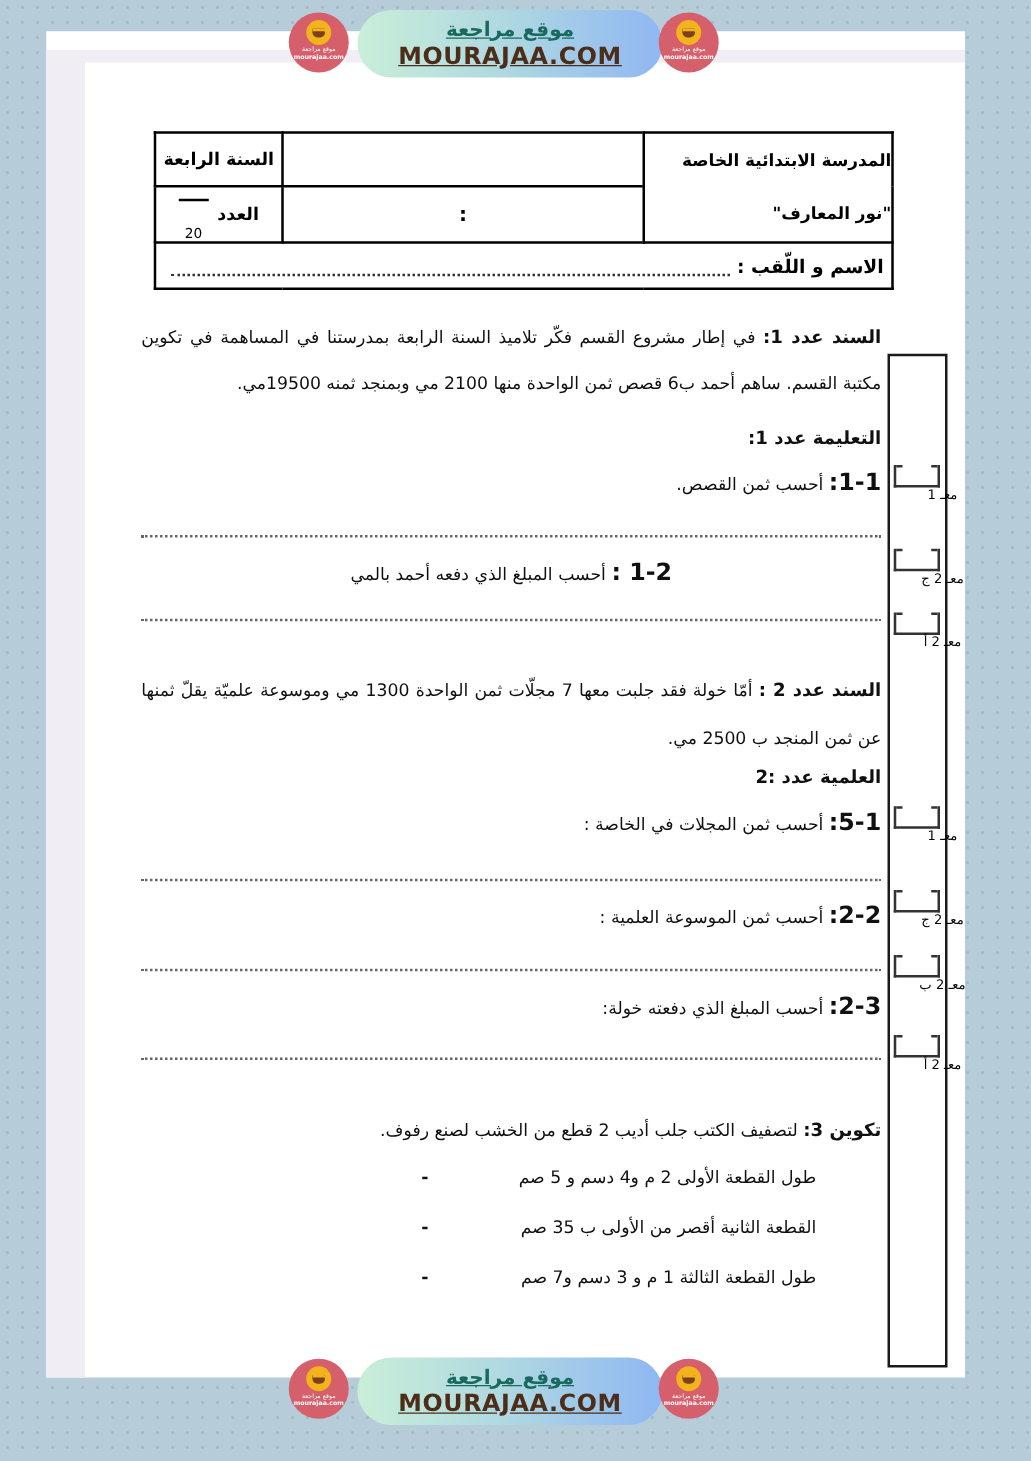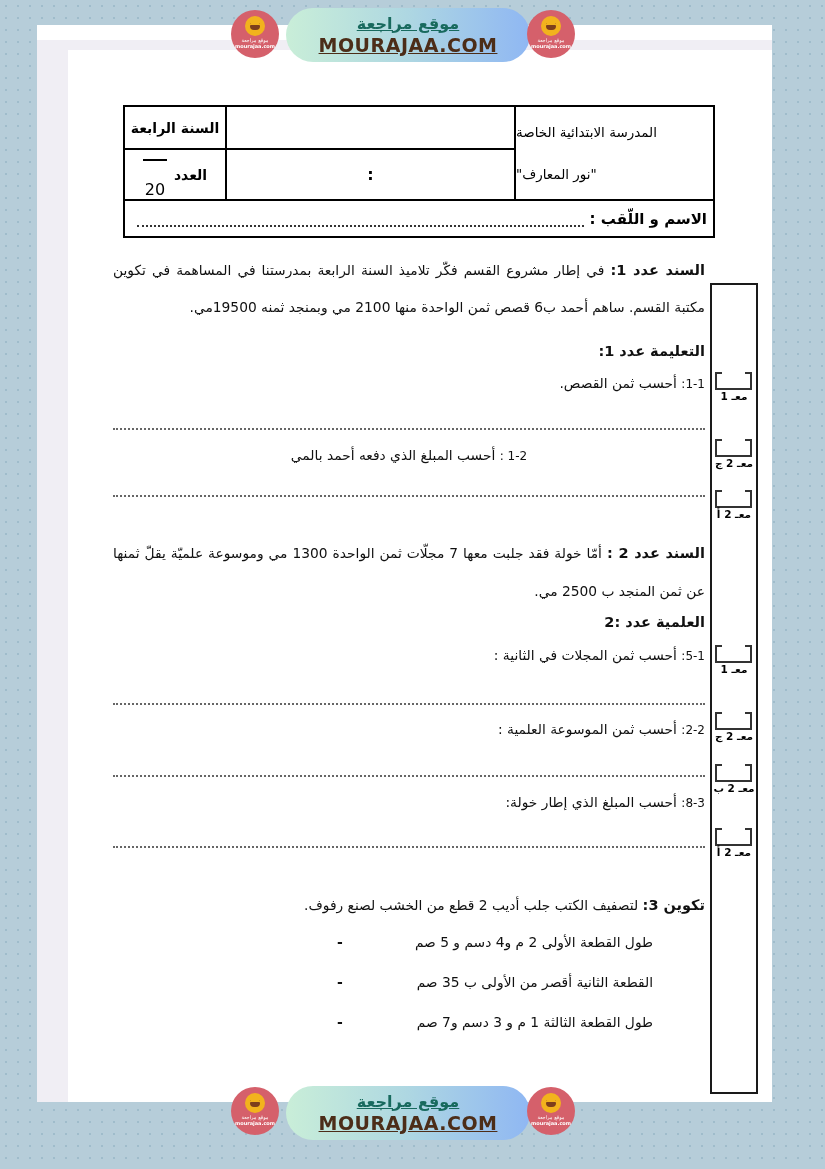--- a/index.html
+++ b/index.html
@@ -34,55 +34,55 @@
     box-shadow:inset 0 2px 0 #f2b31d, inset 0 3px 0 #7d3f1c;}
   .badge .t1{font-size:5px;color:#ffffff;margin-top:2px;line-height:5px;}
   .badge .t2{font-size:5px;color:#ffffff;font-weight:bold;line-height:6px;}
 
   
   .header-table{
     position:absolute;left:123px;top:105px;width:584px;border-collapse:collapse;
     direction:rtl;table-layout:fixed;background:#fff;
   }
   .header-table td{border:2.5px solid #000;padding:0;vertical-align:middle;}
-  .school-cell{width:197px;text-align:left;font-weight:normal;font-size:13.5px;margin-left:15px;}
+  .school-cell{width:197px;text-align:right;font-weight:bold;font-size:13.5px;margin-left:15px;}
   .school-cell div{line-height:20px;}
   .school-cell .l2{margin-top:22px;}
   .mid-cell{width:287px;text-align:center;font-weight:bold;font-size:16px;}
   .grade-cell{width:100px;text-align:center;font-weight:bold;font-size:14px;}
   .score-cell{width:100px;}
   .score-wrap{display:flex;direction:rtl;align-items:center;justify-content:center;gap:7px;}
   .score-label{font-weight:bold;font-size:14px;}
   .frac{display:inline-flex;flex-direction:column;align-items:center;}
   .fnum{display:block;width:24px;height:9px;border-bottom:2px solid #000;}
-  .fden{display:block;font-size:16px;margin-top:19px;}
+  .fden{display:block;font-size:11px;margin-top:19px;}
   .name-row{display:flex;direction:rtl;align-items:center;height:32px;padding:0 6px;}
   .name-label{font-weight:bold;font-size:15px;white-space:nowrap;}
   .name-dots{flex:1;height:14px;border-bottom:2px dotted #333;margin:0 6px;}
 
   
   .content{position:absolute;left:113px;top:0;width:592px;direction:rtl;color:#101010;}
   .block{position:absolute;left:0;width:100%;font-size:13.8px;text-align:right;}
   .intro{line-height:37px;text-align:justify;}
   .lead{font-weight:bold;font-size:14.5px;}
-  .qnum{font-weight:normal;font-size:12px;}
+  .qnum{font-weight:bold;font-size:19px;}
   .dotline{position:absolute;left:0;width:100%;height:16px;border-bottom:2px dotted #666;}
   .bullet{position:absolute;left:0;width:100%;}
   .bullet .btext{display:block;text-align:right;padding-left:0;padding-right:52px;font-size:13.8px;}
   .bullet .bdash{position:absolute;left:224px;top:0;font-size:14px;font-weight:bold;}
 
   
   .rubric{position:absolute;left:710px;top:283px;width:44px;height:807px;
     border:2px solid #1a1a1a;background:#fff;}
   .scorebox{position:absolute;left:3px;width:33px;height:16px;
     border-left:2px solid #333;border-right:2px solid #333;border-bottom:2px solid #333;}
   .scorebox::before{content:"";position:absolute;top:0;left:0;width:5px;height:2px;background:#333;}
   .scorebox::after{content:"";position:absolute;top:0;right:0;width:5px;height:2px;background:#333;}
-  .rlabel{position:absolute;left:0;width:100%;text-align:center;font-size:10.5px;font-weight:bold;
-    direction:rtl;white-space:nowrap;}
+  .rlabel{position:absolute;left:0;width:100%;text-align:center;font-size:10.5px;font-weight:normal;
+    direction:rtl;white-space:nowrap;padding-left:20px;}
 </style>
 </head>
 <body>
 
 <div class="screen">
 
   <div class="page">
     <div class="shade-top"></div>
     <div class="shade-left"></div>
   </div>
@@ -162,33 +162,33 @@
 
     <div class="block intro" style="top:534px;line-height:38px;">
       <span class="lead">السند عدد 2 :</span>
       <span>أمّا خولة فقد جلبت معها 7 مجلّات ثمن الواحدة 1300 مي وموسوعة علميّة يقلّ ثمنها عن ثمن المنجد ب 2500 مي.</span>
     </div>
 
     <div class="block lead" style="top:614px;">العلمية عدد :2</div>
 
     <div class="block" style="top:647px;">
       <span class="qnum">5-1:</span>
-      <span>أحسب ثمن المجلات في الثانية :</span>
+      <span>أحسب ثمن المجلات في الخاصة :</span>
     </div>
     <div class="dotline" style="top:687px;"></div>
 
     <div class="block" style="top:721px;">
       <span class="qnum">2-2:</span>
       <span>أحسب ثمن الموسوعة العلمية :</span>
     </div>
     <div class="dotline" style="top:759px;"></div>
 
     <div class="block" style="top:794px;">
-      <span class="qnum">8-3:</span>
-      <span>أحسب المبلغ الذي إطار خولة:</span>
+      <span class="qnum">2-3:</span>
+      <span>أحسب المبلغ الذي دفعته خولة:</span>
     </div>
     <div class="dotline" style="top:830px;"></div>
 
     <div class="block" style="top:897px;">
       <span class="lead">تكوين 3:</span>
       <span>لتصفيف الكتب جلب أديب 2 قطع من الخشب لصنع رفوف.</span>
     </div>
 
     <div class="bullet" style="top:934px;">
       <span class="bdash">-</span>

